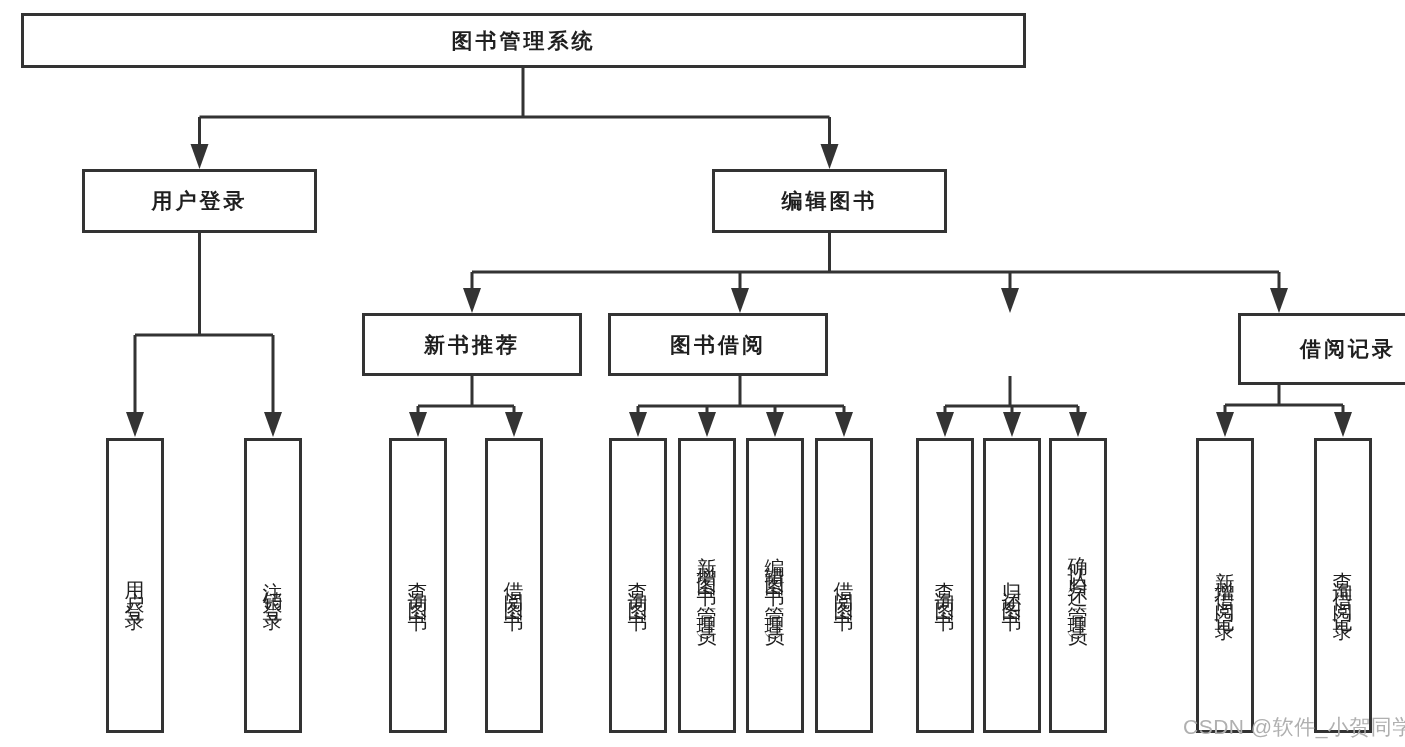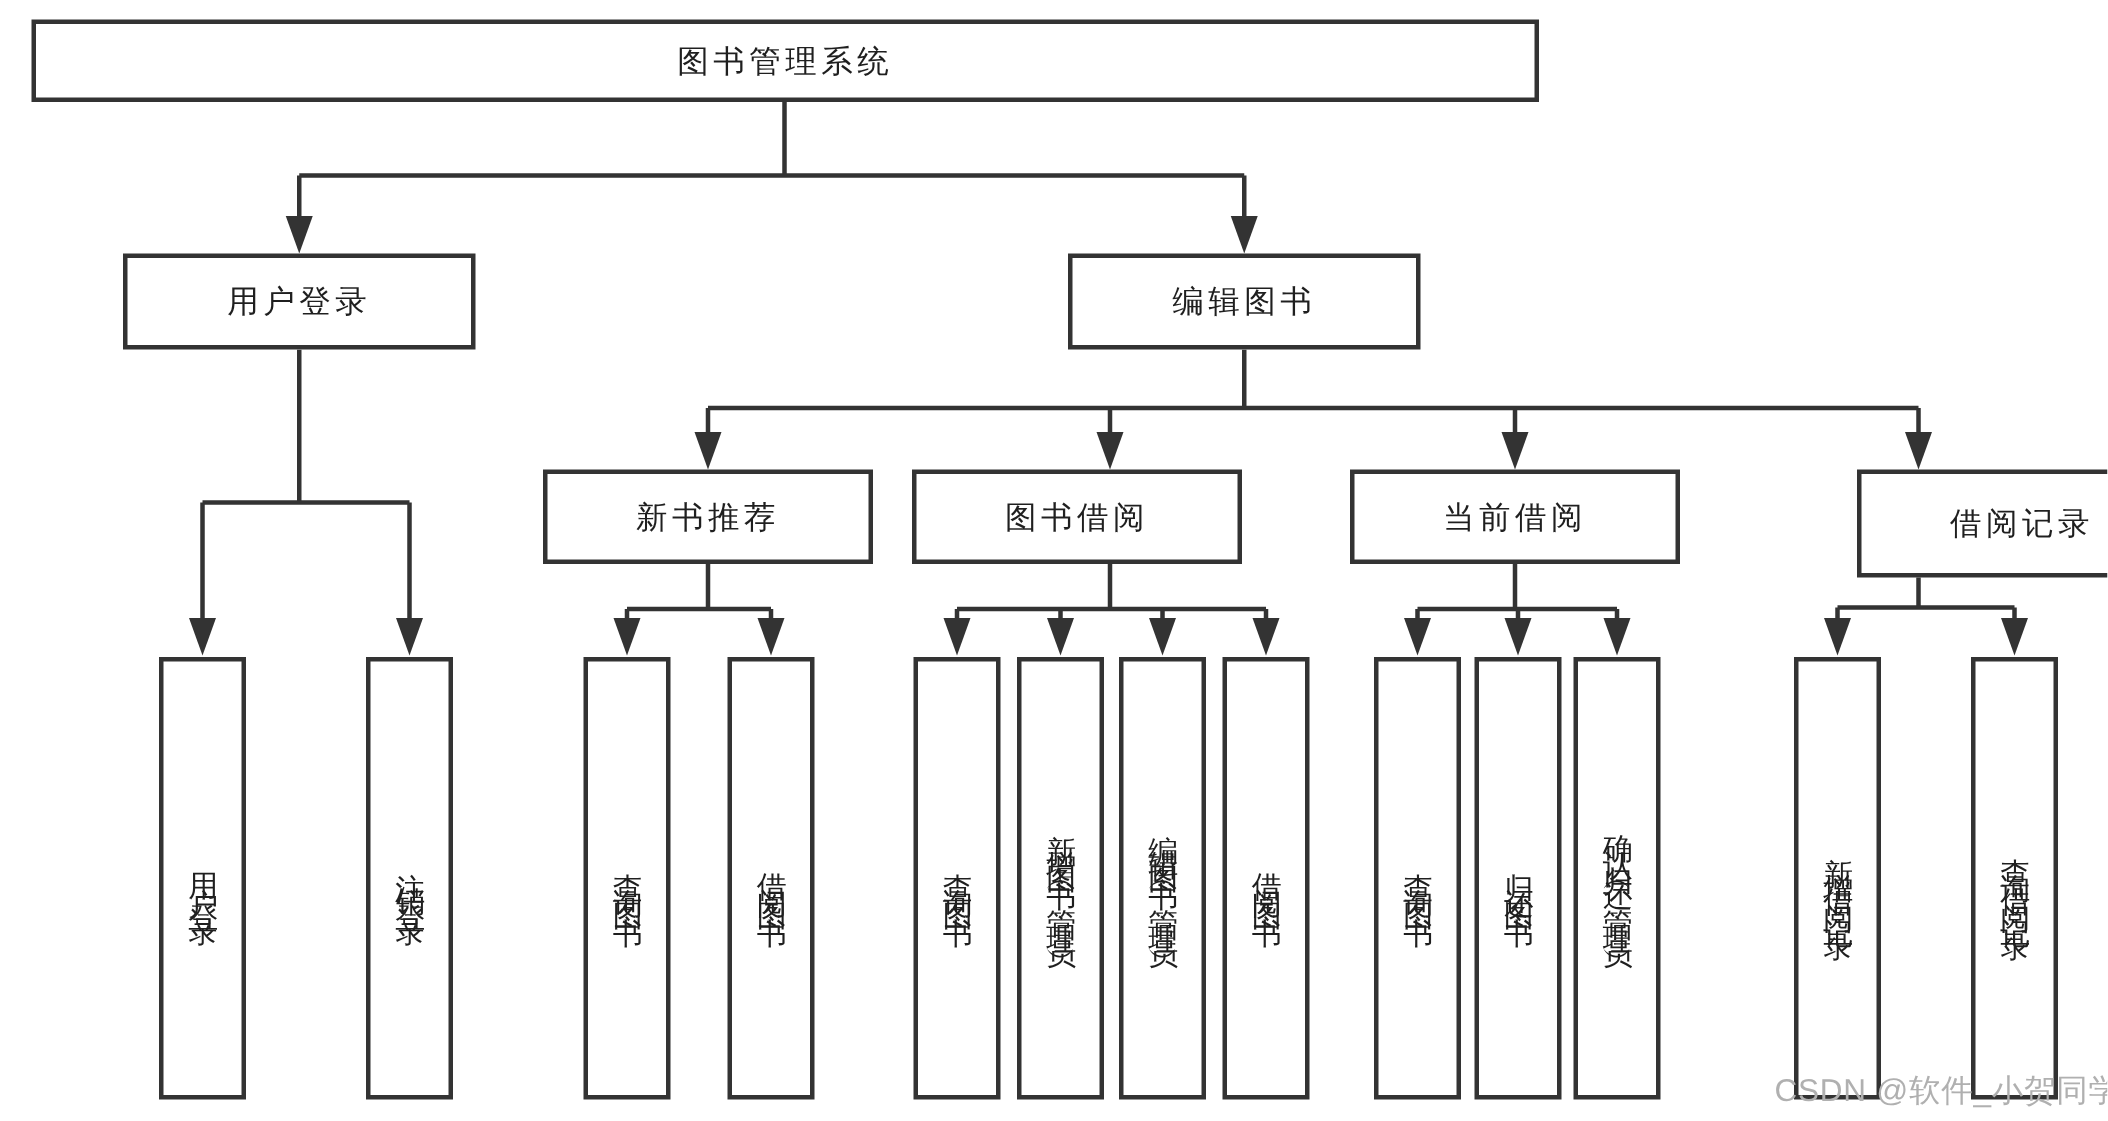--- a/index.html
+++ b/index.html
@@ -30,20 +30,21 @@
     color: #1f1f1f;
     display: flex;
     align-items: center;
     justify-content: center;
     z-index: 1;
   }
   .h-box {
     font-size: 21px;
     letter-spacing: 3px;
     white-space: nowrap;
+    font-weight: bold;
   }
   .v-box {
     writing-mode: vertical-rl;
     text-orientation: mixed;
     font-size: 20px;
     letter-spacing: 10px;
     line-height: 1;
   }
   .v-box span { display: inline-block; }
   .watermark {
@@ -112,23 +113,20 @@
   <div class="box h-box" style="left:712px; top:169px; width:235px; height:64px;">
     <span>编辑图书</span>
   </div>
 
   <div class="box h-box" style="left:362px; top:313px; width:220px; height:63px;">
     <span>新书推荐</span>
   </div>
   <div class="box h-box" style="left:608px; top:313px; width:220px; height:63px;">
     <span>图书借阅</span>
   </div>
-  <div class="box h-box" style="left:900px; top:313px; width:220px; height:63px;">
-    <span>当前借阅</span>
-  </div>
   <div class="box h-box" style="left:1238px; top:313px; width:220px; height:72px;">
     <span>借阅记录</span>
   </div>
 
   <div class="box v-box" style="left:106px; top:438px; width:58px; height:295px;">
     <span>用户登录</span>
   </div>
   <div class="box v-box" style="left:244px; top:438px; width:58px; height:295px;">
     <span>注销登录</span>
   </div>

